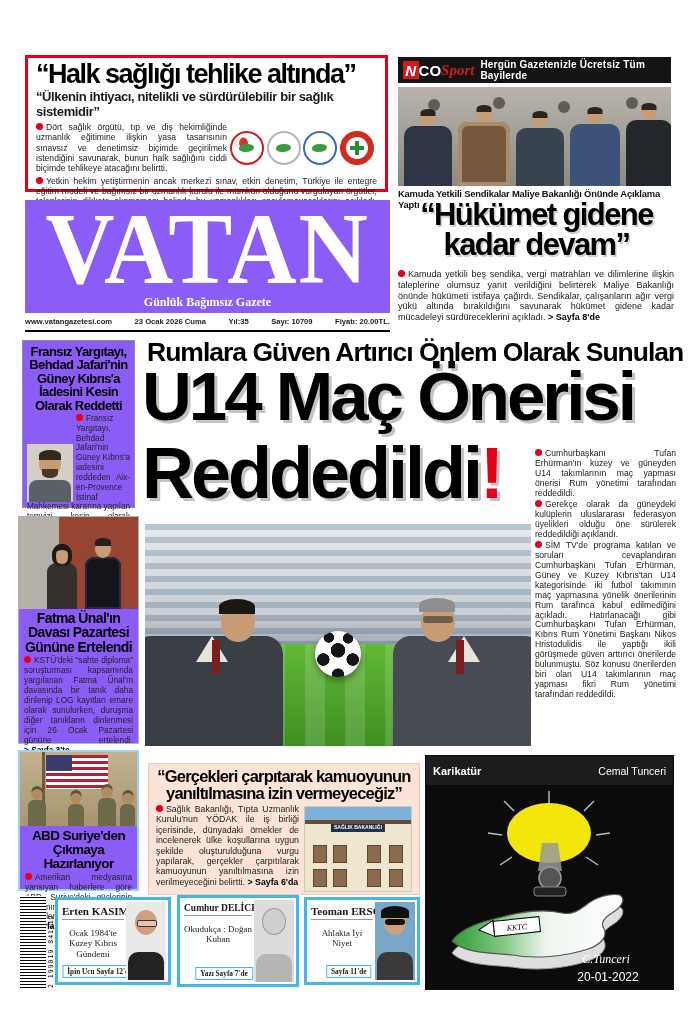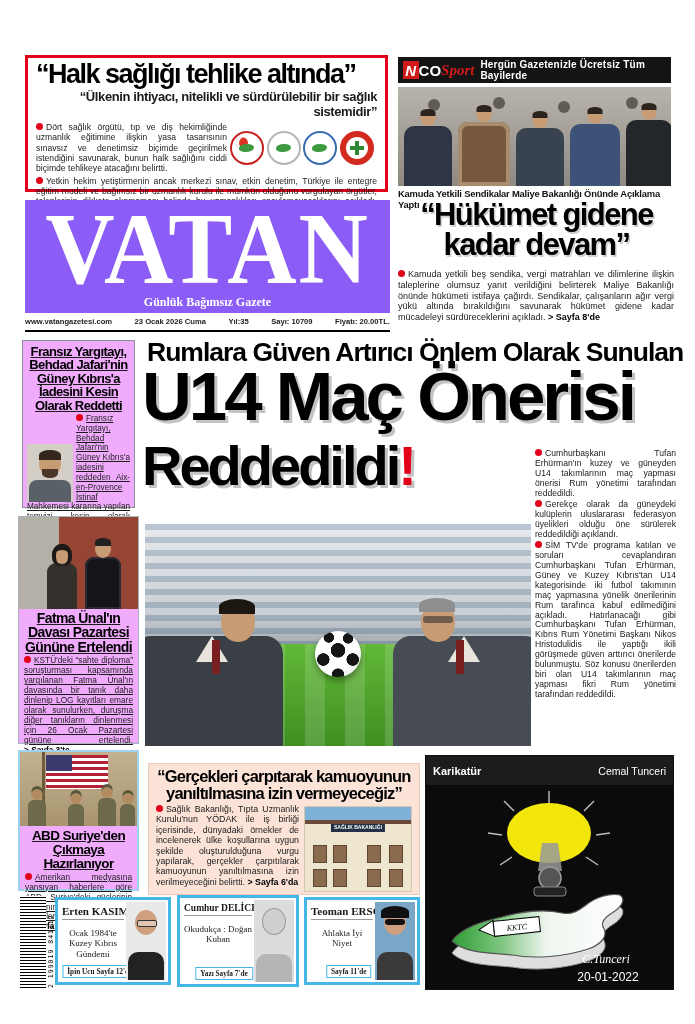--- a/index.html
+++ b/index.html
@@ -6,21 +6,21 @@
   .page{position:relative;width:695px;height:1024px;background:#fff;margin:0 auto;
         font-family:"Liberation Sans",sans-serif;color:#1a1a1a;overflow:hidden;}
   .abs{position:absolute;box-sizing:border-box;}
   .dot{display:inline-block;width:7px;height:7px;border-radius:50%;background:#e2001a;margin-right:3px;}
   .ref{font-weight:bold;color:#000;white-space:nowrap;}
   p{margin:0;}
 
   
   .health{left:25px;top:55px;width:363px;height:137px;border:3px solid #e2001a;padding:3px 8px 2px;background:#fff;}
   .health-h{font-size:27px;font-weight:bold;letter-spacing:-1.5px;text-align:left;line-height:1.0;color:#000;}
-  .health-sub{font-size:13px;font-weight:bold;text-align:right;margin-top:1px;letter-spacing:-0.4px;}
+  .health-sub{font-size:13px;font-weight:bold;text-align:left;margin-top:1px;letter-spacing:-0.4px;}
   .health-row{display:flex;margin-top:3px;}
   .health-b1{width:56%;font-size:8.6px;line-height:1.2;text-align:justify;}
   .logos{width:44%;display:flex;align-items:center;justify-content:space-evenly;}
   .logo{width:30px;height:30px;border-radius:50%;background:#fff;border:2px solid #b5b5b5;position:relative;overflow:hidden;}
   .logo .blob{position:absolute;left:7px;top:11px;width:15px;height:8px;background:#3d9a40;border-radius:55% 45% 60% 40%;}
   .logo.l1{border-color:#c62020;}
   .logo.l1 .cres{position:absolute;left:4px;top:4px;width:12px;height:12px;border-radius:50%;background:#d32;box-shadow:inset 3px 0 0 #fff;}
   .logo.l3{border-color:#3b6fb0;}
   .logo.l4{background:#d32a1e;border-color:#d32a1e;}
   .logo.l4 .inner{position:absolute;left:4px;top:4px;width:22px;height:22px;border-radius:50%;background:#fff;}
@@ -52,27 +52,27 @@
          letter-spacing:2px;margin-top:-2px;transform:scaleY(1.06);transform-origin:top;}
   .slogan{position:absolute;bottom:3px;left:0;width:100%;color:#fff;font-family:"Liberation Serif",serif;
           font-weight:bold;font-size:12px;}
   .infobar{left:25px;top:317px;width:365px;display:flex;justify-content:space-between;font-size:7.6px;font-weight:bold;
            color:#222;border-bottom:2.5px solid #000;padding-bottom:4px;}
 
   
   .kicker{left:147px;top:337px;width:530px;font-size:26.5px;font-weight:bold;letter-spacing:-1px;color:#000;white-space:nowrap;}
   .leadh{font-weight:bold;color:#000;letter-spacing:-3px;line-height:0.9;text-shadow:3px 3px 0 #c3c3c3;white-space:nowrap;}
   .leadh1{left:142px;top:366px;font-size:69px;}
-  .leadh2{left:142px;top:441px;font-size:56px;}
+  .leadh2{left:142px;top:441px;font-size:72px;}
   .bang{color:#e2001a;text-shadow:3px 3px 0 #c3c3c3;}
   .leadbullets{left:535px;top:449px;width:141px;font-size:8.6px;line-height:1.16;text-align:justify;}
   .leadbullets p{margin-bottom:1px;}
 
   
-  .art{background:#f0abfc;text-decoration:underline;}
+  .art{background:#8b5cf6;}
   .art-h{font-weight:bold;text-align:center;letter-spacing:-0.6px;line-height:1.03;color:#000;}
   .art-b{text-align:justify;line-height:1.2;color:#222;}
 
   .jafari{left:22px;top:340px;width:113px;height:168px;border:1px solid #8a9097;padding:4px 4px;}
   .jafari .art-h{font-size:13px;}
   .jafari .art-b{font-size:8.2px;margin-top:2px;}
   .jafari-photo{float:left;width:46px;height:58px;margin:30px 3px 0 0;background:#d4cfc6;position:relative;}
   .jafari-photo .hd{position:absolute;left:12px;top:8px;width:22px;height:24px;border-radius:50%;background:#c79b74;}
   .jafari-photo .hd:before{content:"";position:absolute;left:0;top:-2px;width:22px;height:10px;border-radius:50% 50% 0 0;background:#33261c;}
   .jafari-photo .hd:after{content:"";position:absolute;left:3px;bottom:-2px;width:16px;height:9px;border-radius:0 0 50% 50%;background:#4a372a;}

